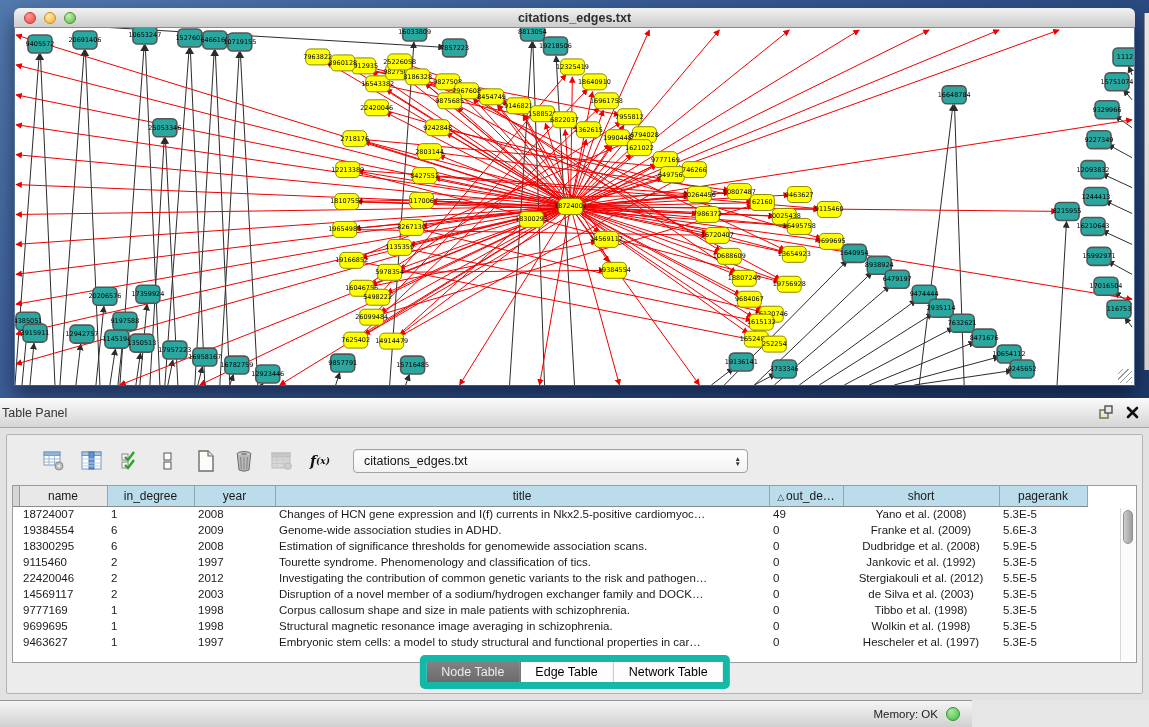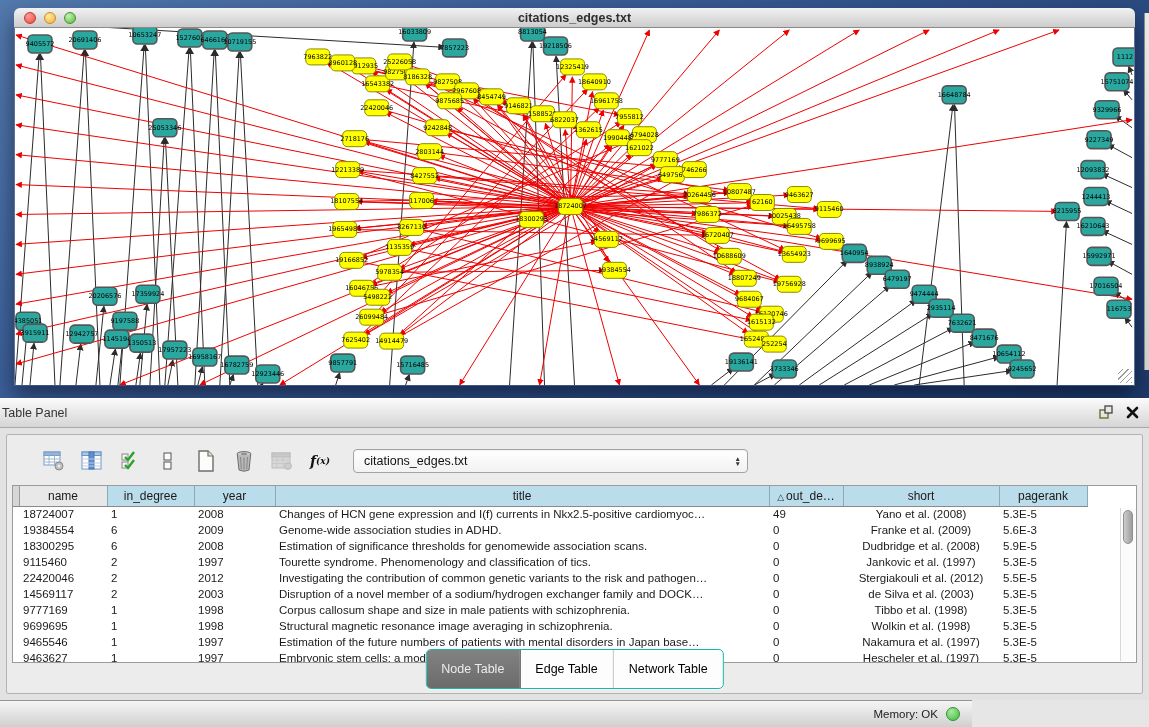--- a/index.html
+++ b/index.html
@@ -58,22 +58,22 @@
   table.grid th.gray   { background:#e8e8e8; }
   table.grid td { height:16px; font-size:11.5px; color:#1a1a1a; white-space:nowrap; overflow:hidden;
                   padding:0 4px; }
   table.grid td.c { text-align:center; }
   .sort-tri { font-size:9px; margin-right:2px; color:#133; }
   .vscroll { position:absolute; right:1px; top:22px; bottom:1px; width:15px; background:#fbfbfb;
              border-left:1px solid #d8d8d8; }
   .vthumb { position:absolute; left:2px; top:2px; width:10px; height:34px; border-radius:6px;
             background:linear-gradient(90deg,#cdcdcd,#9d9d9d); border:1px solid #909090; }
 
-  .tabs { position:absolute; left:50%; bottom:4px; transform:translateX(-50%); height:40px;
-          display:flex; border:1px solid #14b8a6; border-radius:5px; overflow:hidden;
+  .tabs { position:absolute; left:50%; bottom:4px; transform:translateX(-50%); height:34px;
+          display:flex; border:7px solid #14b8a6; border-radius:5px; overflow:hidden;
           background:#fdfdfd; box-shadow:0 1px 0 rgba(255,255,255,.7); }
   .tab { padding:0 15px; display:flex; align-items:center; font-size:12.5px; color:#000000;
          border-right:1px solid #c4c4c4; }
   .tab:last-child { border-right:none; }
   .tab.active { background:linear-gradient(#828282,#6b6b6b); color:#ececec; border-right:1px solid #5e5e5e; }
 
   
   .statusbar { position:absolute; left:0; top:700px; width:972px; height:27px;
                background:linear-gradient(#f5f5f5,#d0d0d0); border-top:1px solid #969696; }
   .memory { position:absolute; right:34px; top:7px; font-size:11.5px; color:#222; }
@@ -899,21 +899,21 @@
               <td class="c">Dudbridge et al. (2008)</td>
               <td>5.9E-5</td>
             </tr>
             <tr>
               <td></td>
               <td>9115460</td>
               <td>2</td>
               <td>1997</td>
               <td>Tourette syndrome. Phenomenology and classification of tics.</td>
               <td>0</td>
-              <td class="c">Jankovic et al. (1997)</td>
+              <td class="c">Jankovic et al. (1992)</td>
               <td>5.3E-5</td>
             </tr>
             <tr>
               <td></td>
               <td>22420046</td>
               <td>2</td>
               <td>2012</td>
               <td>Investigating the contribution of common genetic variants to the risk and pathogen…</td>
               <td>0</td>
               <td class="c">Stergiakouli et al. (2012)</td>
@@ -944,30 +944,20 @@
               <td>9699695</td>
               <td>1</td>
               <td>1998</td>
               <td>Structural magnetic resonance image averaging in schizophrenia.</td>
               <td>0</td>
               <td class="c">Wolkin et al. (1998)</td>
               <td>5.3E-5</td>
             </tr>
             <tr>
               <td></td>
-              <td>9465546</td>
-              <td>1</td>
-              <td>1997</td>
-              <td>Estimation of the future numbers of patients with mental disorders in Japan base…</td>
-              <td>0</td>
-              <td class="c">Nakamura et al. (1997)</td>
-              <td>5.3E-5</td>
-            </tr>
-            <tr>
-              <td></td>
               <td>9463627</td>
               <td>1</td>
               <td>1997</td>
               <td>Embryonic stem cells: a model to study structural and functional properties in car…</td>
               <td>0</td>
               <td class="c">Hescheler et al. (1997)</td>
               <td>5.3E-5</td>
             </tr>
           </tbody>
       </table>

